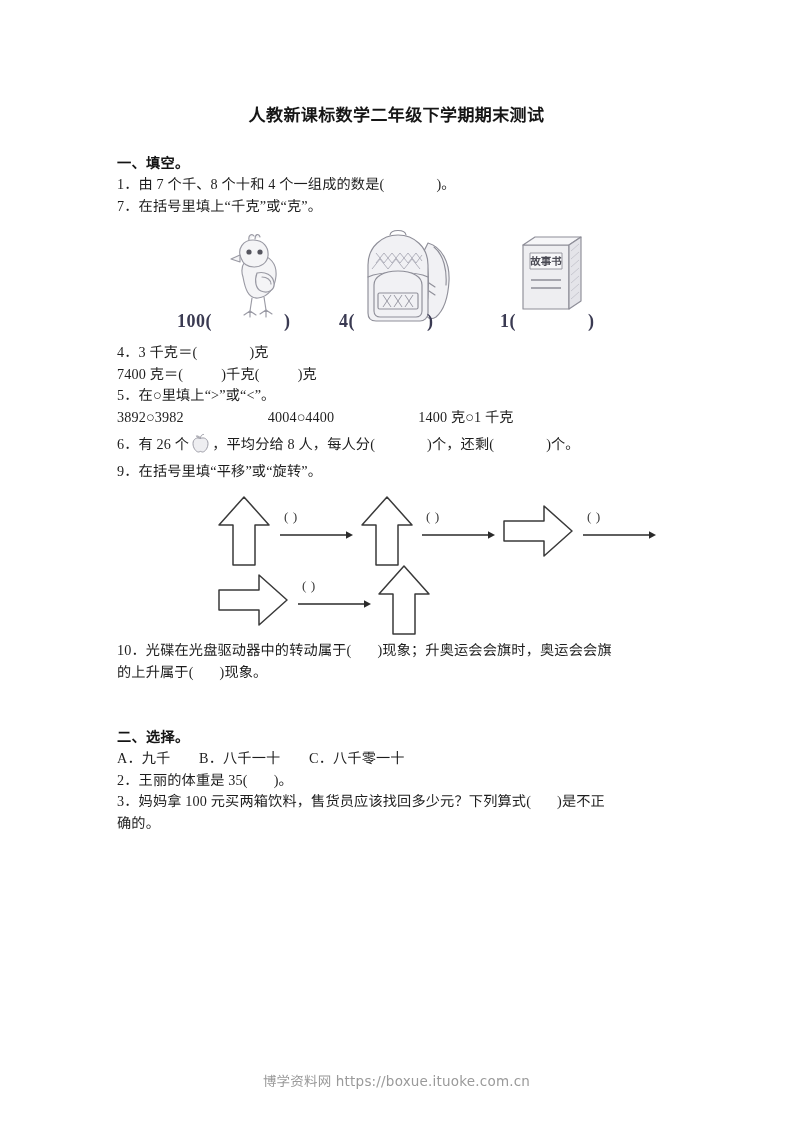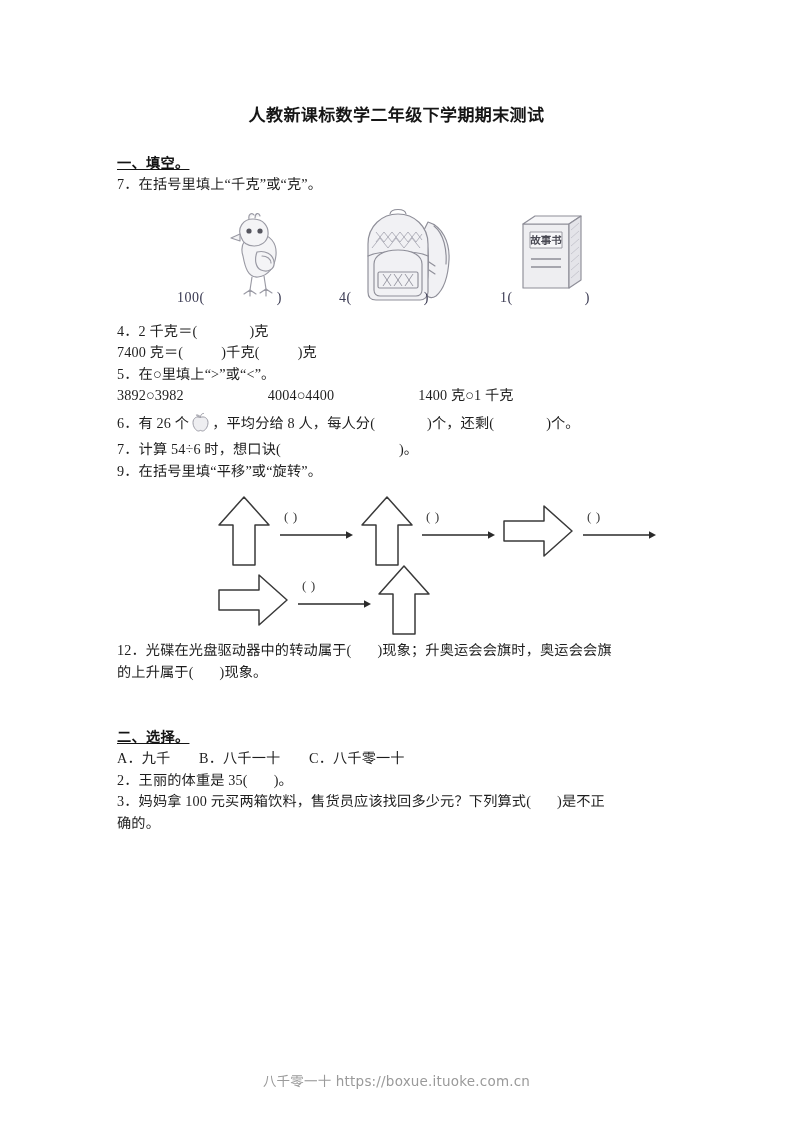--- a/index.html
+++ b/index.html
@@ -36,21 +36,20 @@
     left: 117px;
     top: 152px;
     width: 562px;
   }
   .section-head {
     font-size: 14.2px;
     font-weight: bold;
     letter-spacing: 0.3px;
     margin: 0 0 2px 0;
     color: #141414;
-    text-decoration: underline;
   }
   .q {
     font-size: 14.2px;
     line-height: 21.5px;
     margin: 0;
     letter-spacing: 0.15px;
     color: #1d1d1d;
     white-space: pre-wrap;
   }
   .spacer-sm { height: 5px; }
@@ -60,24 +59,25 @@
   
   .illus-row {
     position: relative;
     height: 112px;
     margin-top: 8px;
     text-align: center;
   }
   .illus-item { position: absolute; }
   .illus-caption {
     position: absolute;
-    font-size: 14px;
+    font-size: 18px;
     color: #3a3a52;
     letter-spacing: 0.5px;
     font-family: "Liberation Serif", serif;
+    font-weight: bold;
   }
   .paren-gap { display: inline-block; width: 52px; }
   .paren-gap-sm { display: inline-block; width: 38px; }
   .paren-gap-xs { display: inline-block; width: 26px; }
   .paren-gap-xl { display: inline-block; width: 72px; }
 
   
   .arrows-block {
     position: relative;
     height: 152px;
@@ -116,20 +116,21 @@
 <body>
 
 <div class="page">
 
   <div class="doc-title">人教新课标数学二年级下学期期末测试</div>
 
   <div class="content">
 
     <div class="section-head">一、填空。</div>
 
+    <p class="q"><span>1．由 7 个千、8 个十和 4 个一组成的数是(</span><span class="paren-gap"></span><span>)。</span></p>
 
 
     <p class="q">7．在括号里填上“千克”或“克”。</p>
 
     <div class="illus-row">
 
       <div class="illus-item" style="left:96px; top:6px;">
         <svg width="86" height="92" viewBox="0 0 86 92">
           <g fill="#f4f4f6" stroke="#9a9aa4" stroke-width="1.15" stroke-linejoin="round" stroke-linecap="round">
 
@@ -210,39 +211,38 @@
 
       <div class="illus-caption" style="left:60px; top:86px;"><span>100(</span><span class="paren-gap-xl"></span><span>)</span></div>
 
       <div class="illus-caption" style="left:222px; top:86px;"><span>4(</span><span class="paren-gap-xl"></span><span>)</span></div>
 
       <div class="illus-caption" style="left:383px; top:86px;"><span>1(</span><span class="paren-gap-xl"></span><span>)</span></div>
     </div>
 
     <div class="spacer-sm"></div>
 
-    <p class="q"><span>4．2 千克＝(</span><span class="paren-gap"></span><span>)克</span></p>
+    <p class="q"><span>4．3 千克＝(</span><span class="paren-gap"></span><span>)克</span></p>
 
     <p class="q"><span>7400 克＝(</span><span class="paren-gap-sm"></span><span>)千克(</span><span class="paren-gap-sm"></span><span>)克</span></p>
 
     <p class="q">5．在○里填上“&gt;”或“&lt;”。</p>
 
     <p class="q"><span>3892○3982</span><span style="display:inline-block;width:84px;"></span><span>4004○4400</span><span style="display:inline-block;width:84px;"></span><span>1400 克○1 千克</span></p>
 
     <div class="spacer-sm"></div>
 
     <p class="q"><span>6．有 26 个</span><span class="apple-inline"><svg width="21" height="21" viewBox="0 0 21 21">
             <g stroke="#9c9ca6" stroke-width="1" fill="#eeeef1">
               <path d="M10.5 5.5 C7 3.8 3 6 3 10.5 C3 15 6 19 8.5 19 C9.6 19 10 18.4 10.5 18.4 C11 18.4 11.4 19 12.5 19 C15 19 18 15 18 10.5 C18 6 14 3.8 10.5 5.5 Z"></path>
               <path d="M10.5 5.5 C10.5 3 11.5 1.6 13.8 1.4" fill="none"></path>
               <path d="M10.3 4.6 C8.6 3.2 7.6 2.8 6.4 2.9 C7 4.2 8.4 4.9 10.3 5.2 Z"></path>
             </g>
           </svg></span><span>，平均分给 8 人，每人分(</span><span class="paren-gap"></span><span>)个，还剩(</span><span class="paren-gap"></span><span>)个。</span></p>
 
-    <p class="q"><span>7．计算 54÷6 时，想口诀(</span><span style="display:inline-block;width:118px;"></span><span>)。</span></p>
 
 
     <p class="q">9．在括号里填“平移”或“旋转”。</p>
 
     <div class="arrows-block">
 
       <div class="arrow-unit" style="left:99px; top:6px;">
         <svg width="56" height="74" viewBox="0 0 56 74">
           <path d="M28 3 L53 31 L39 31 L39 71 L17 71 L17 31 L3 31 Z" fill="#ffffff" stroke="#3a3a3a" stroke-width="1.5" stroke-linejoin="round"></path>
         </svg>
@@ -298,36 +298,36 @@
         </svg>
       </div>
 
       <div class="arrow-unit" style="left:259px; top:75px;">
         <svg width="56" height="74" viewBox="0 0 56 74">
           <path d="M28 3 L53 31 L39 31 L39 71 L17 71 L17 31 L3 31 Z" fill="#ffffff" stroke="#3a3a3a" stroke-width="1.5" stroke-linejoin="round"></path>
         </svg>
       </div>
     </div>
 
-    <p class="q"><span>12．光碟在光盘驱动器中的转动属于(</span><span class="paren-gap-xs"></span><span>)现象；升奥运会会旗时，奥运会会旗</span></p>
+    <p class="q"><span>10．光碟在光盘驱动器中的转动属于(</span><span class="paren-gap-xs"></span><span>)现象；升奥运会会旗时，奥运会会旗</span></p>
 
     <p class="q"><span>的上升属于(</span><span class="paren-gap-xs"></span><span>)现象。</span></p>
 
     <div class="spacer-lg"></div>
     <div class="spacer-md"></div>
 
     <div class="section-head">二、选择。</div>
 
 
     <p class="q">A．九千　　B．八千一十　　C．八千零一十</p>
 
     <p class="q"><span>2．王丽的体重是 35(</span><span class="paren-gap-xs"></span><span>)。</span></p>
 
 
     <p class="q"><span>3．妈妈拿 100 元买两箱饮料，售货员应该找回多少元？下列算式(</span><span class="paren-gap-xs"></span><span>)是不正</span></p>
 
     <p class="q">确的。</p>
 
   </div>
 
-  <div class="footer">八千零一十 https://boxue.ituoke.com.cn</div>
+  <div class="footer">博学资料网 https://boxue.ituoke.com.cn</div>
 
 </div>
 
 </body></html>

